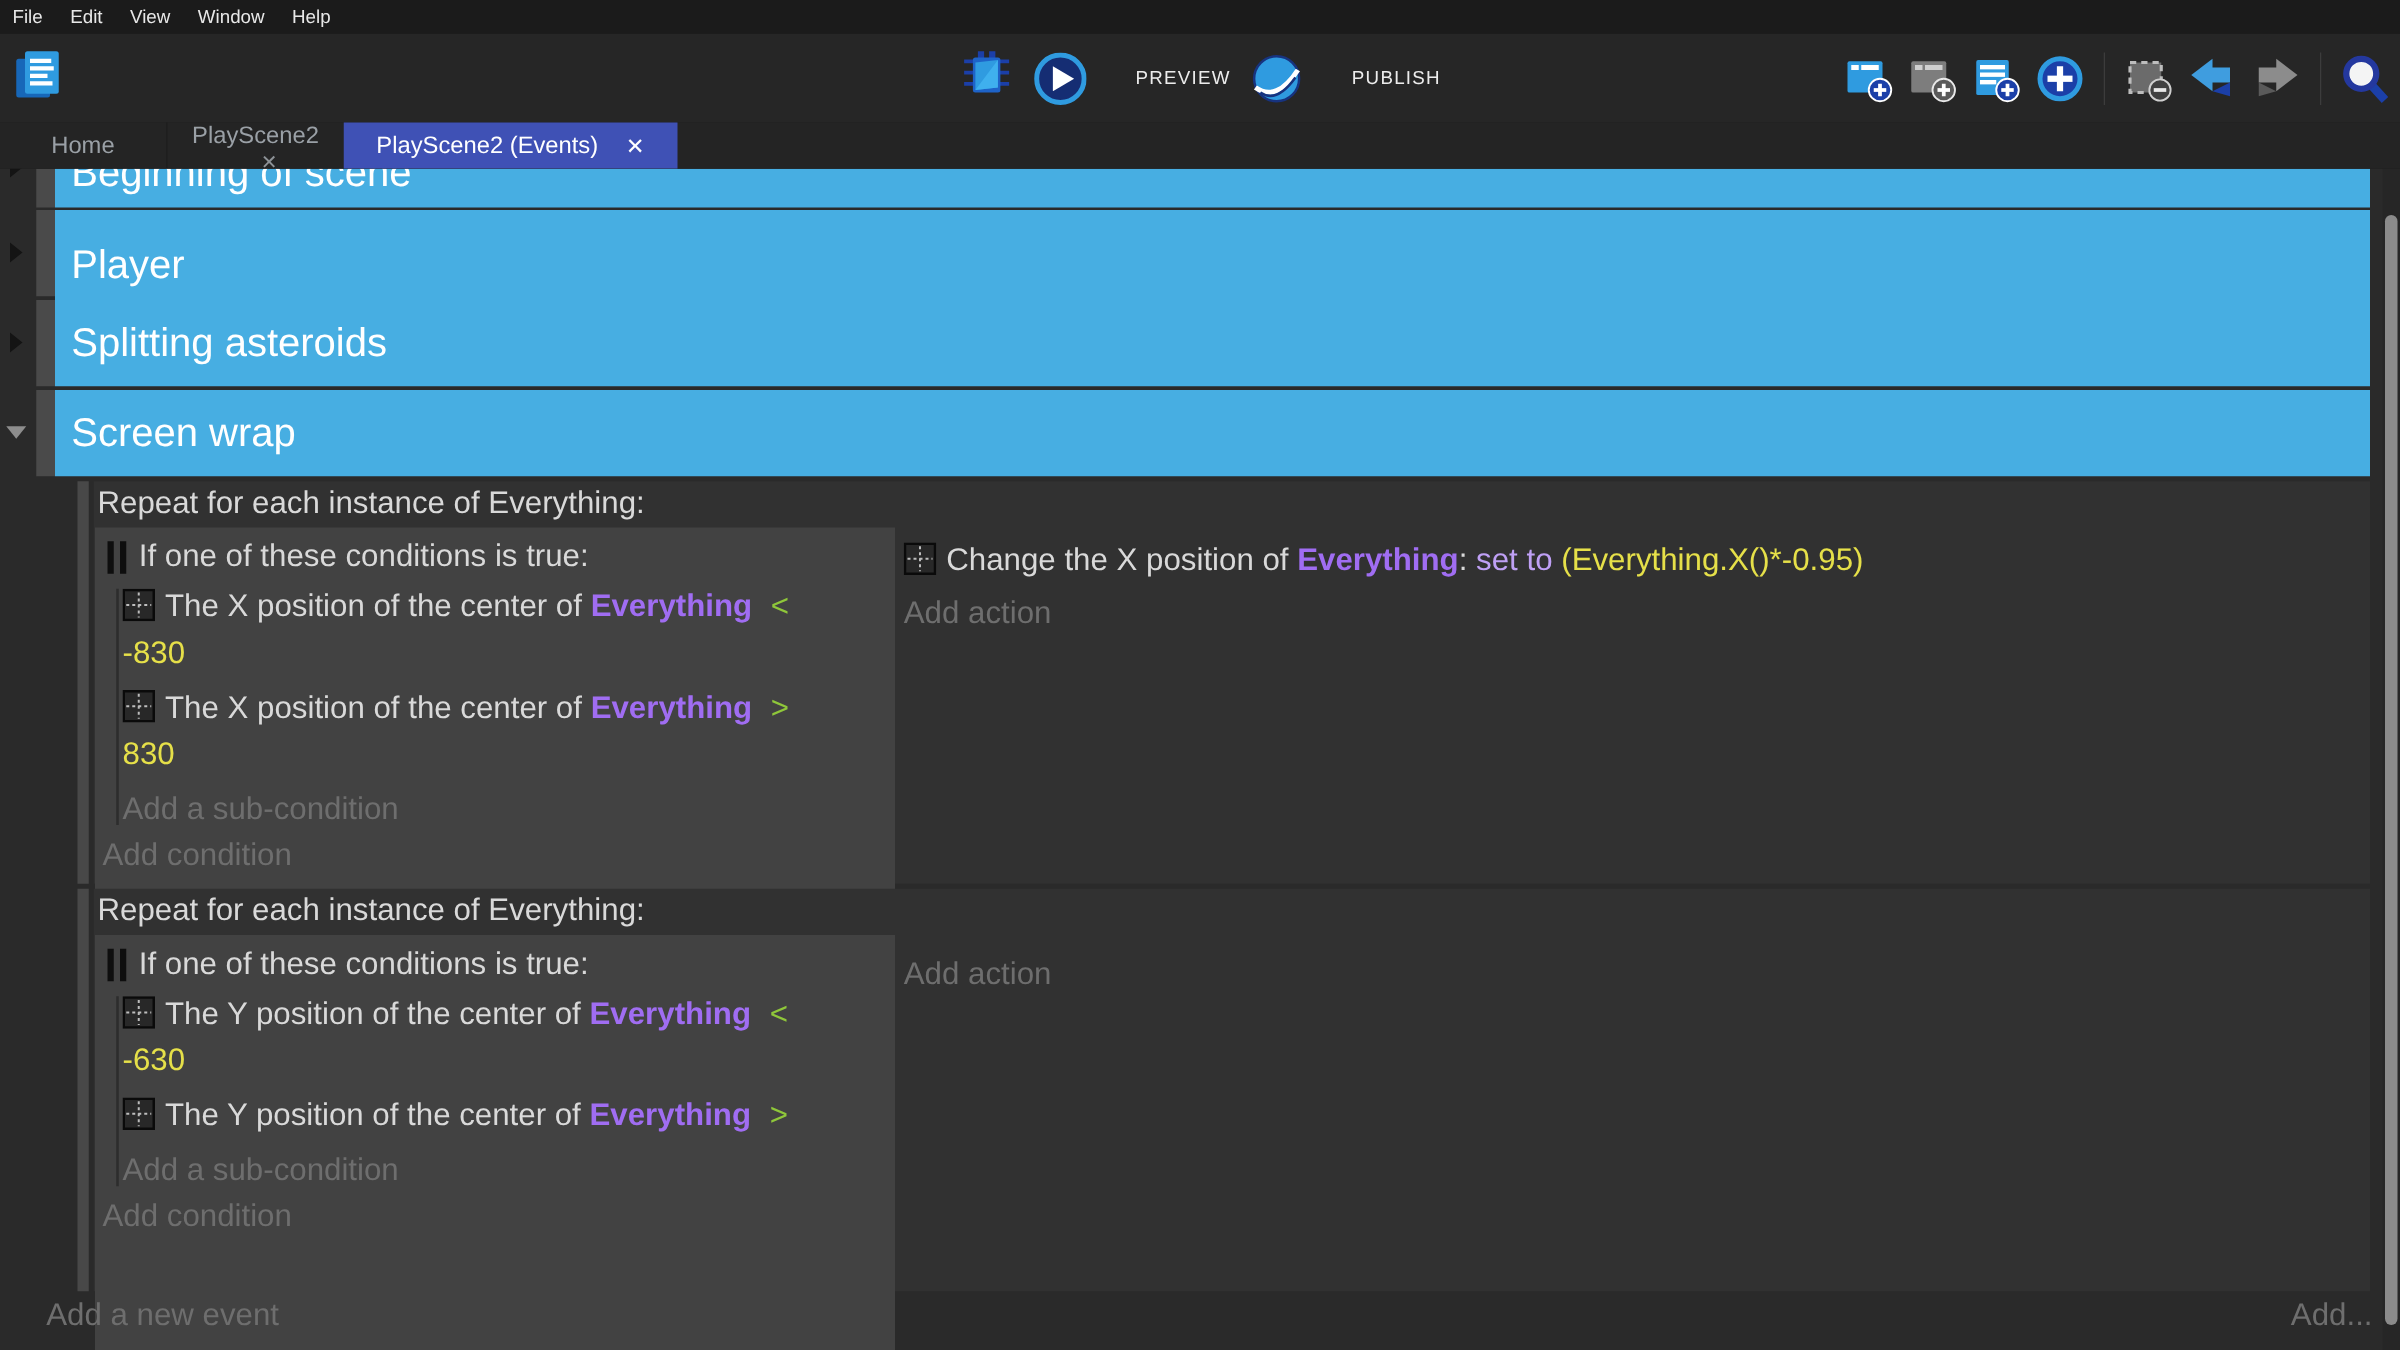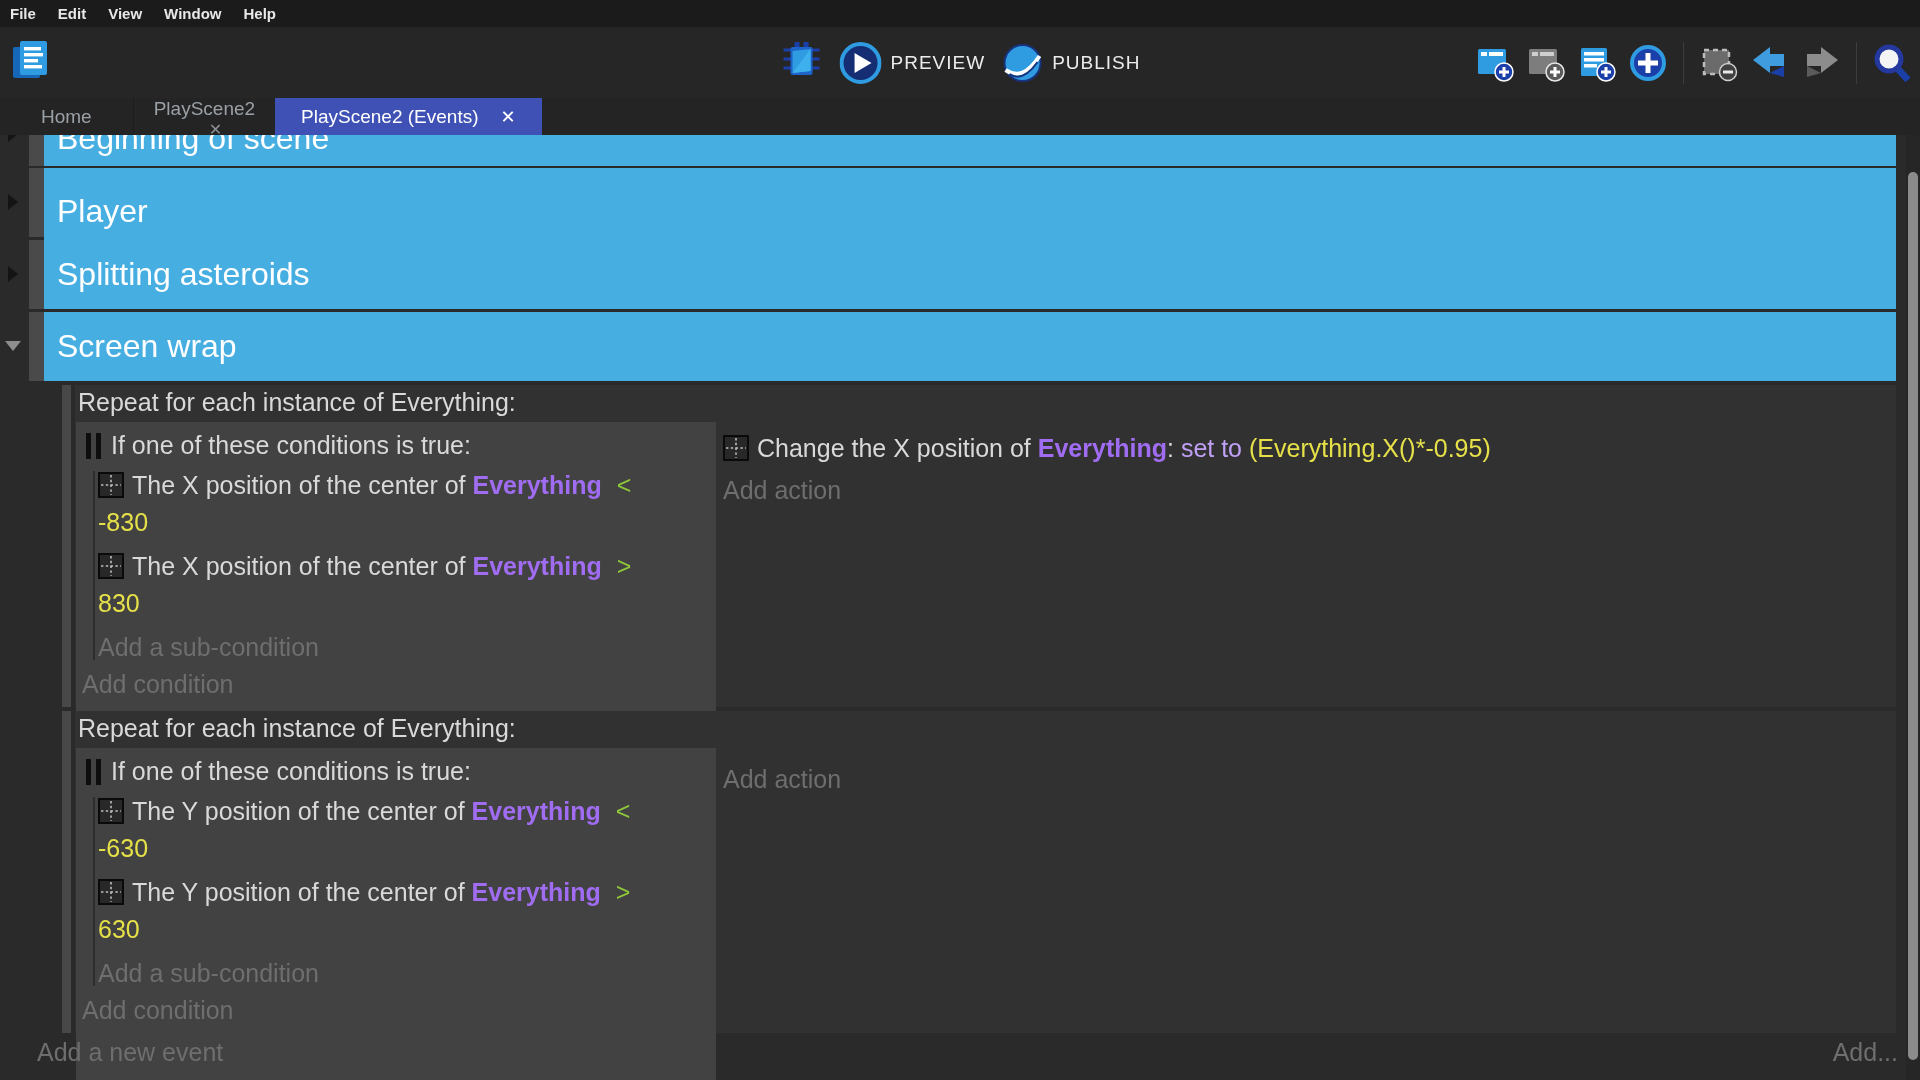--- a/index.html
+++ b/index.html
@@ -2,29 +2,29 @@
 <html><head>
 <meta charset="utf-8">
 <style>
   html,body{margin:0;padding:0;background:#1b1b1b;}
   body{width:1920px;height:1080px;position:relative;overflow:hidden;
        font-family:"Liberation Sans",sans-serif;-webkit-font-smoothing:antialiased;}
   .abs{position:absolute;}
 
   
   #menubar{left:0;top:0;width:1920px;height:27px;background:#1b1b1b;
-           display:flex;align-items:center;gap:22px;padding-left:10px;box-sizing:border-box;font-weight:bold;}
+           display:flex;align-items:center;gap:22px;padding-left:10px;box-sizing:border-box;}
   .menu-item{font-size:15px;color:#e8e8e8;cursor:default;}
 
   
   #toolbar{left:0;top:27px;width:1920px;height:71px;background:#262626;}
   #project-icon{left:8px;top:10px;}
   #center-cluster{left:50%;top:0;height:71px;transform:translateX(-50%);
                   display:flex;align-items:center;gap:16px;}
-  .tb-label{font-size:19px;color:#ececec;letter-spacing:1px;font-weight:400;}
+  .tb-label{font-size:15px;color:#ececec;letter-spacing:1px;font-weight:400;margin-left:30px;}
   .tb-btn{display:flex;align-items:center;gap:9px;cursor:pointer;}
   #right-cluster{right:8px;top:0;height:71px;display:flex;align-items:center;gap:11px;}
   .tb-sep{width:1px;height:42px;background:#3c3c3c;margin:0 4px;}
   .tb-icon{width:40px;height:40px;cursor:pointer;}
 
   
   #tabbar{left:0;top:98px;width:1920px;height:37px;background:#242424;display:flex;}
   .tab{display:flex;align-items:center;font-size:19px;color:#9aa0a6;cursor:pointer;}
   .tab .close{font-size:16px;color:#8d9297;margin-left:22px;cursor:pointer;}
   #tab-home{padding:0 41px;}
@@ -326,21 +326,20 @@
           <span class="val">-630</span>
         </div>
         <div class="cond-row">
           <svg class="obj-icon" width="26" height="26" viewBox="0 0 26 26">
             <rect x="1" y="1" width="24" height="24" fill="#282828" stroke="#0a0a0a" stroke-width="2"></rect>
             <line x1="3" y1="13" x2="23" y2="13" stroke="#bdbdbd" stroke-width="1.6" stroke-dasharray="2.4 2.4"></line>
             <line x1="13" y1="3" x2="13" y2="23" stroke="#bdbdbd" stroke-width="1.6" stroke-dasharray="2.4 2.4"></line>
           </svg><span>The Y position of the center of</span>
           <span class="obj">Everything</span>
           <span class="op">&gt;</span>
-          <span class="val">630</span>
         </div>
         <div class="add-sub">Add a sub-condition</div>
       </div>
       <div class="add-cond">Add condition</div>
     </div>
     <div class="action-col">
       <div class="add-action">Add action</div>
     </div>
   </div>
 

